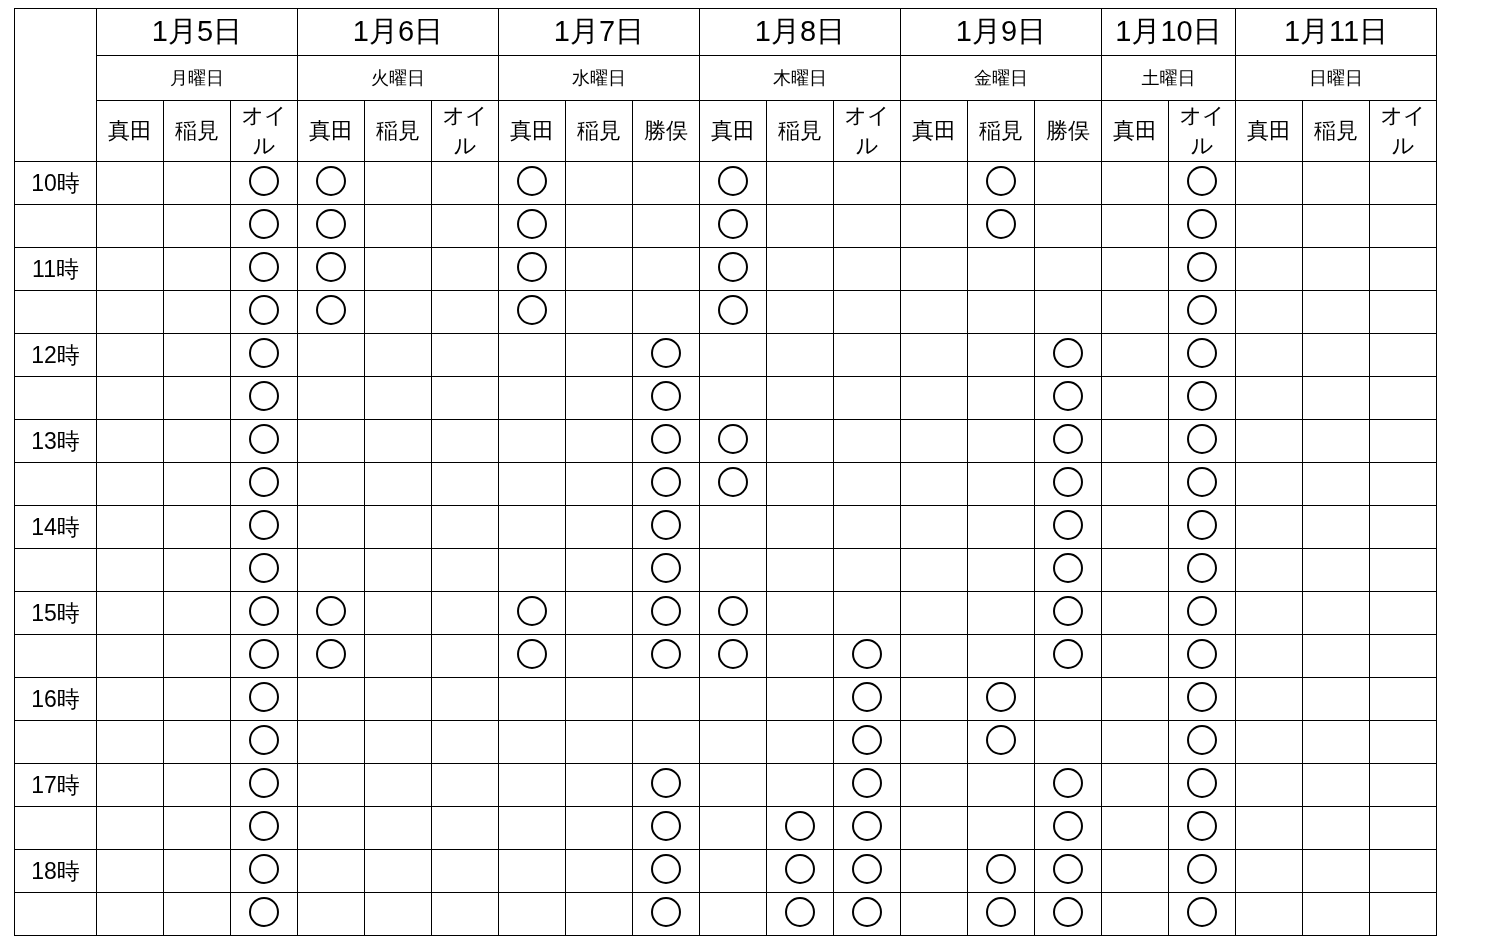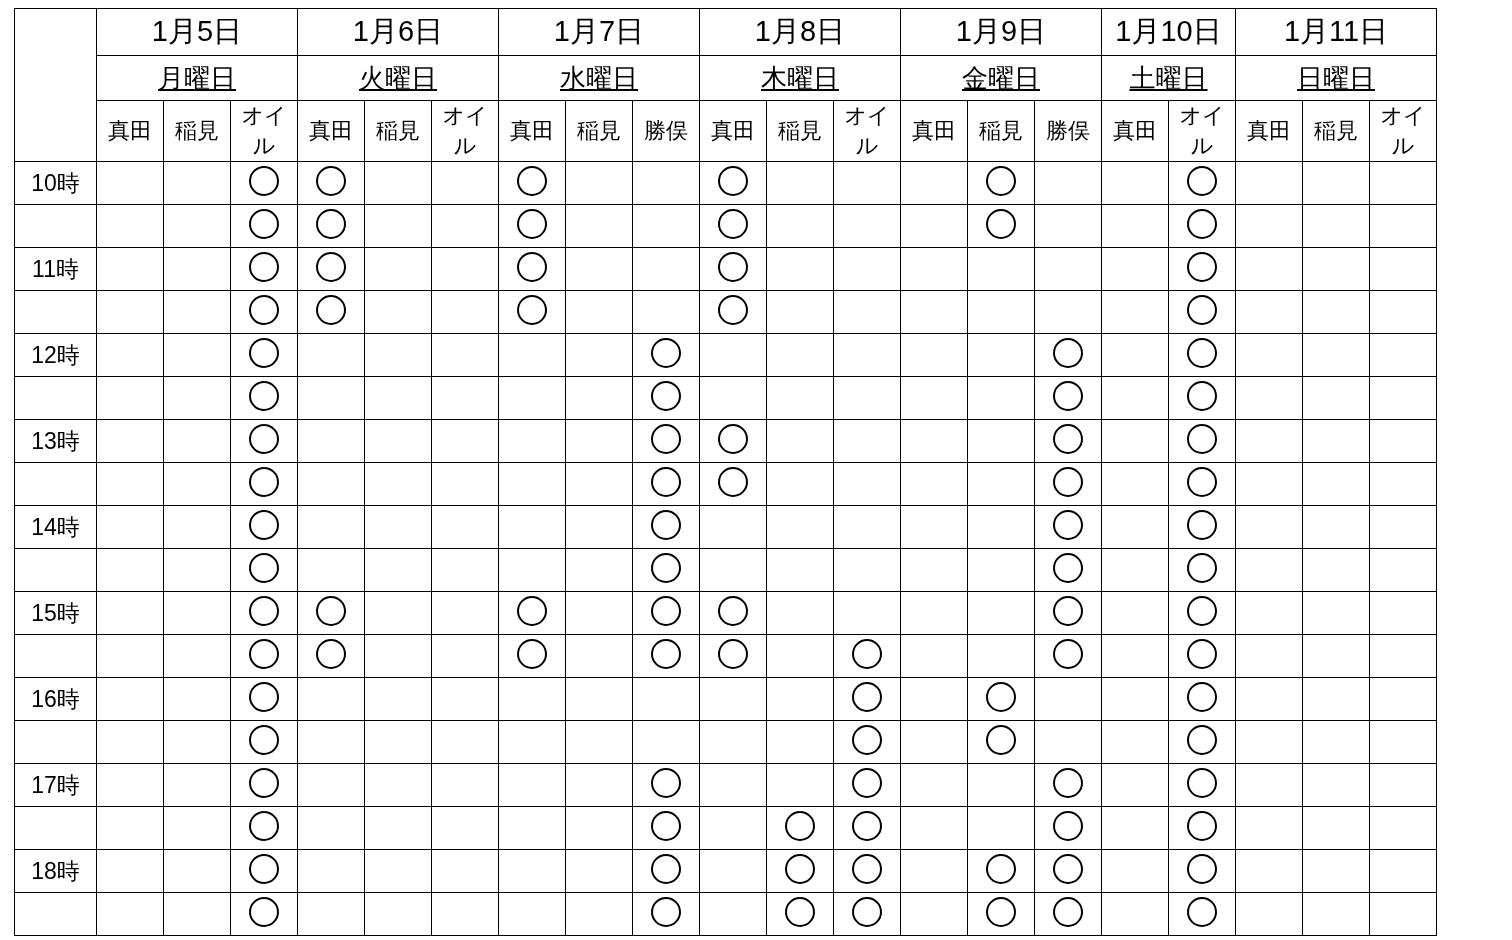--- a/index.html
+++ b/index.html
@@ -29,21 +29,21 @@
     font-weight: normal;
     color: #000;
     background: #ffffff;
   }
   
   col.time-col { width: 82px; }
   col.p-col { width: 67px; }
 
   
   tr.date-row td { height: 46px; font-size: 29px; }
-  tr.dow-row  td { height: 44px; font-size: 26px; text-decoration: underline; }
+  tr.dow-row  td { height: 44px; font-size: 18px; }
   tr.name-row td { height: 44px; font-size: 22px; }
 
   td.corner-blank {
     border-left: 1.5px solid #000;
     border-top: 1.5px solid #000;
   }
   td.corner-blank.no-b { border-bottom: none; }
   td.corner-blank.no-t { border-top: none; }
 
   

